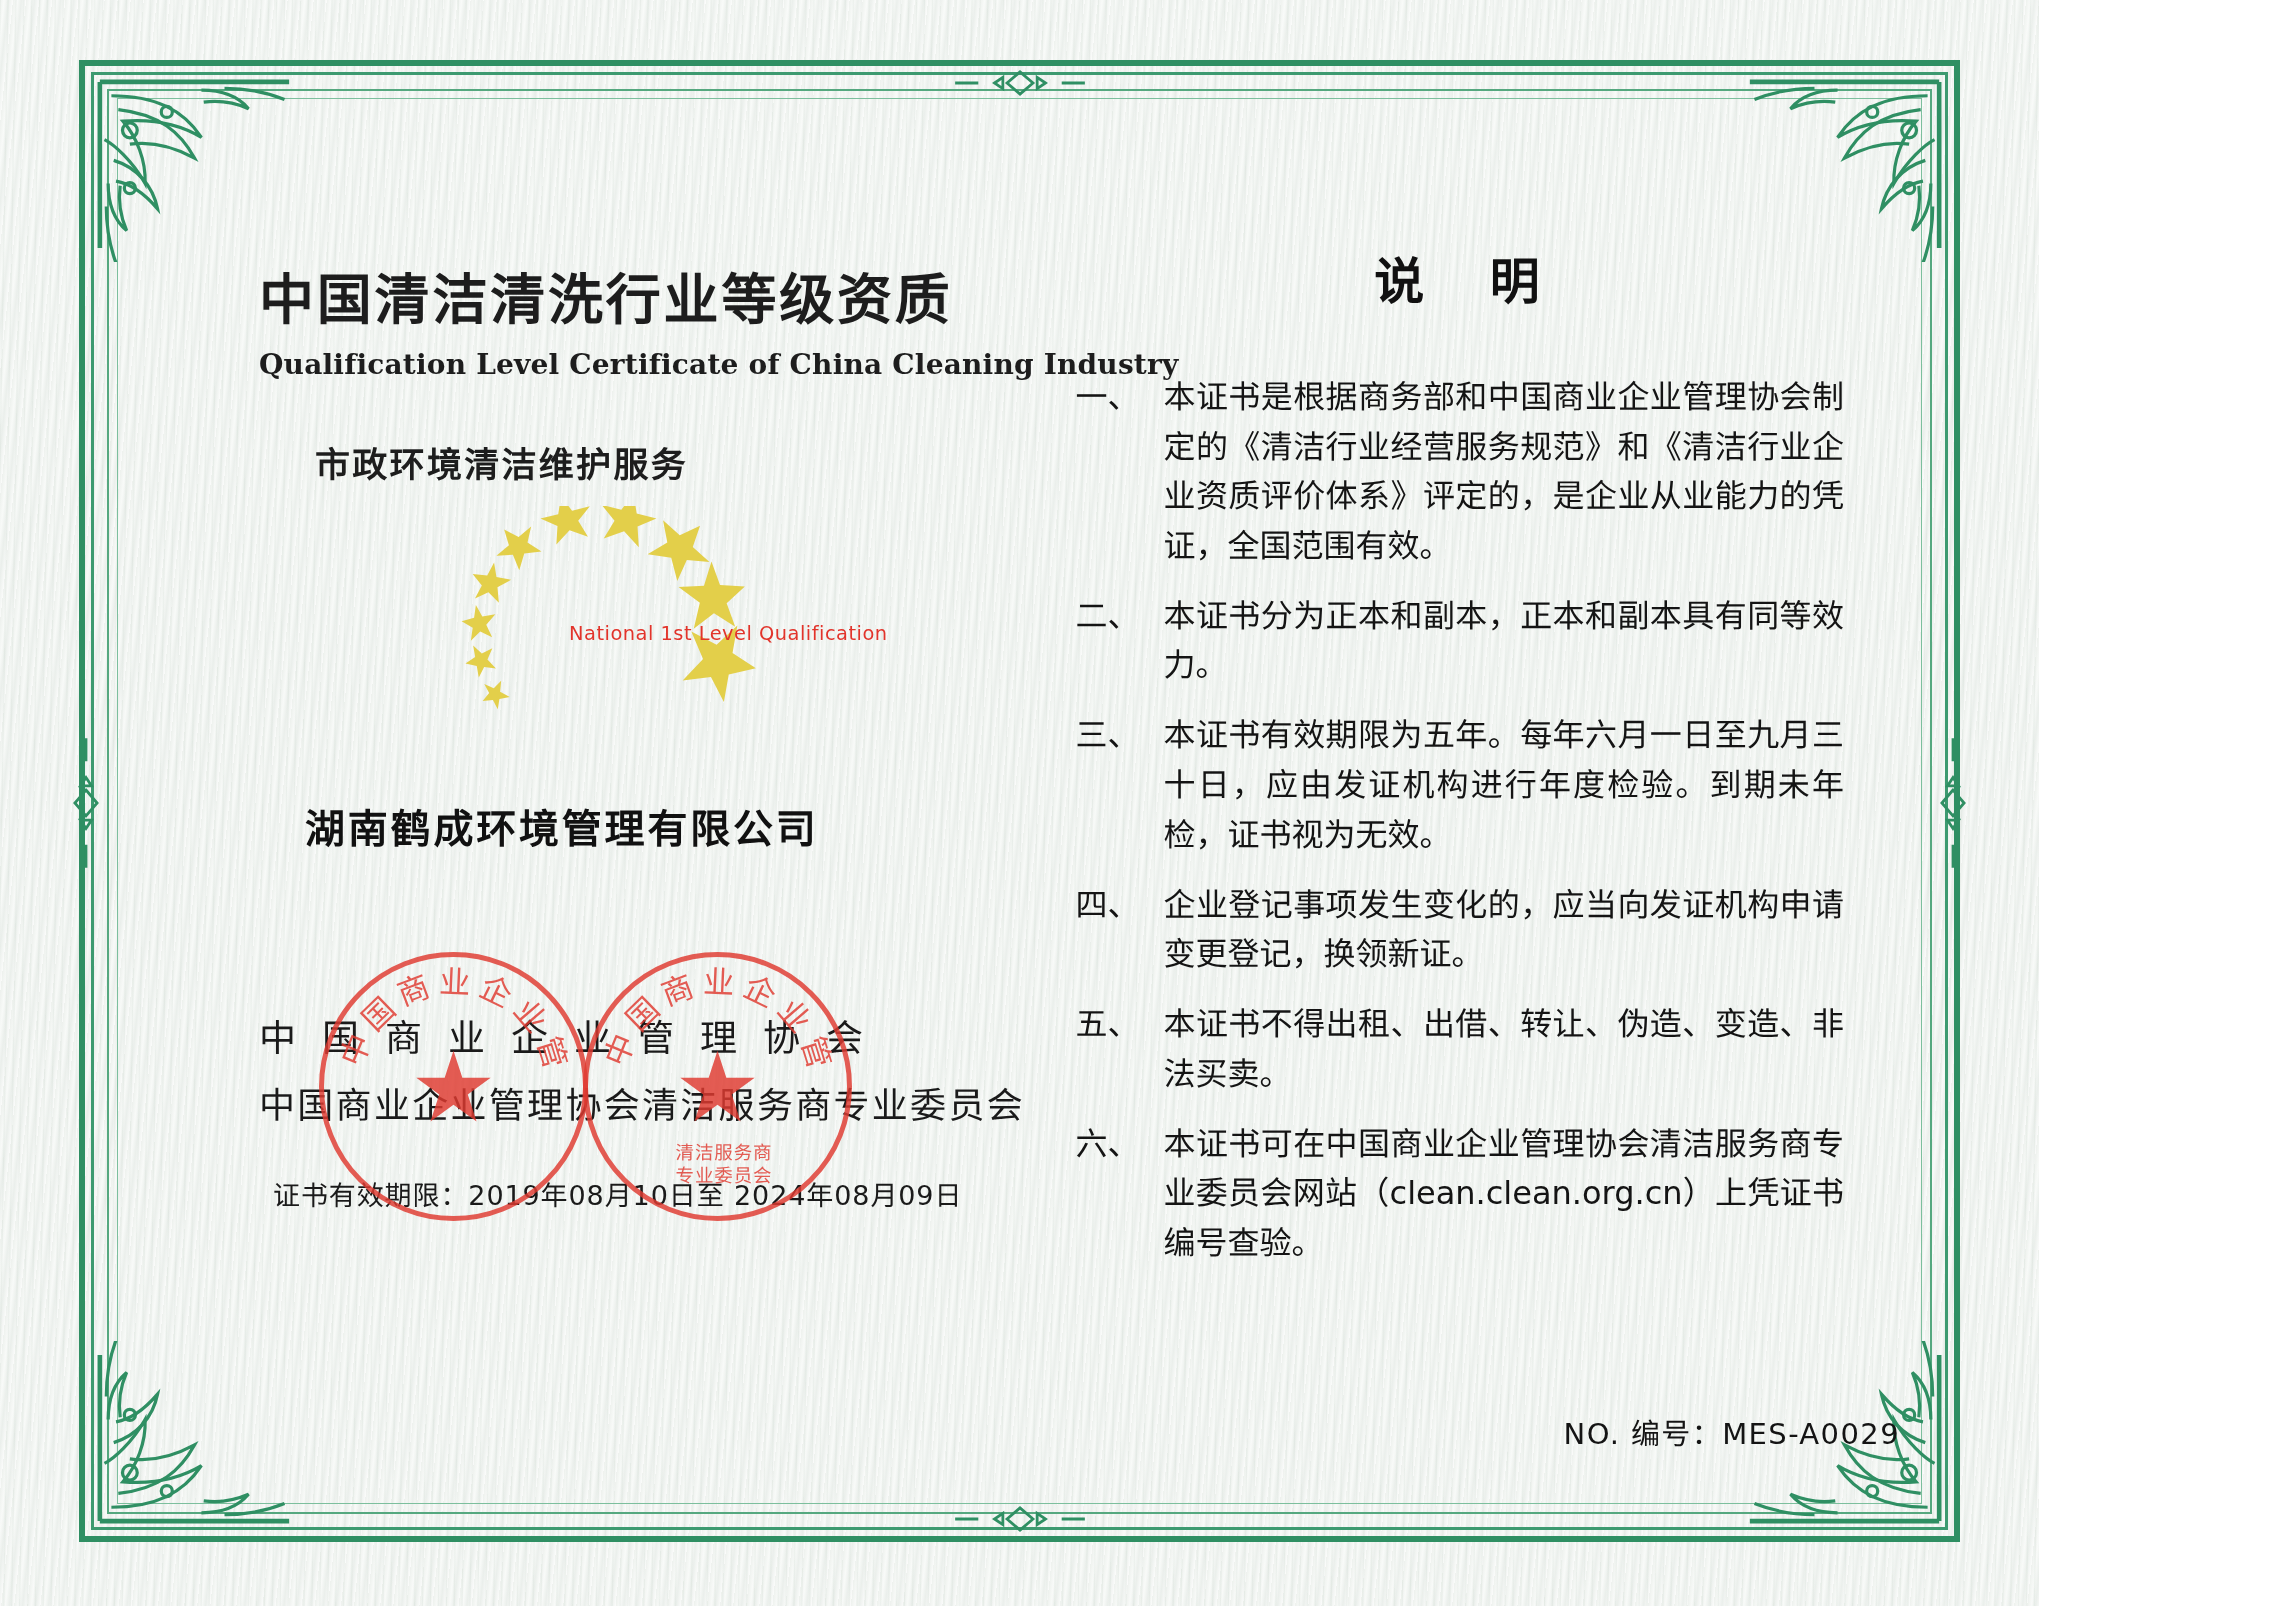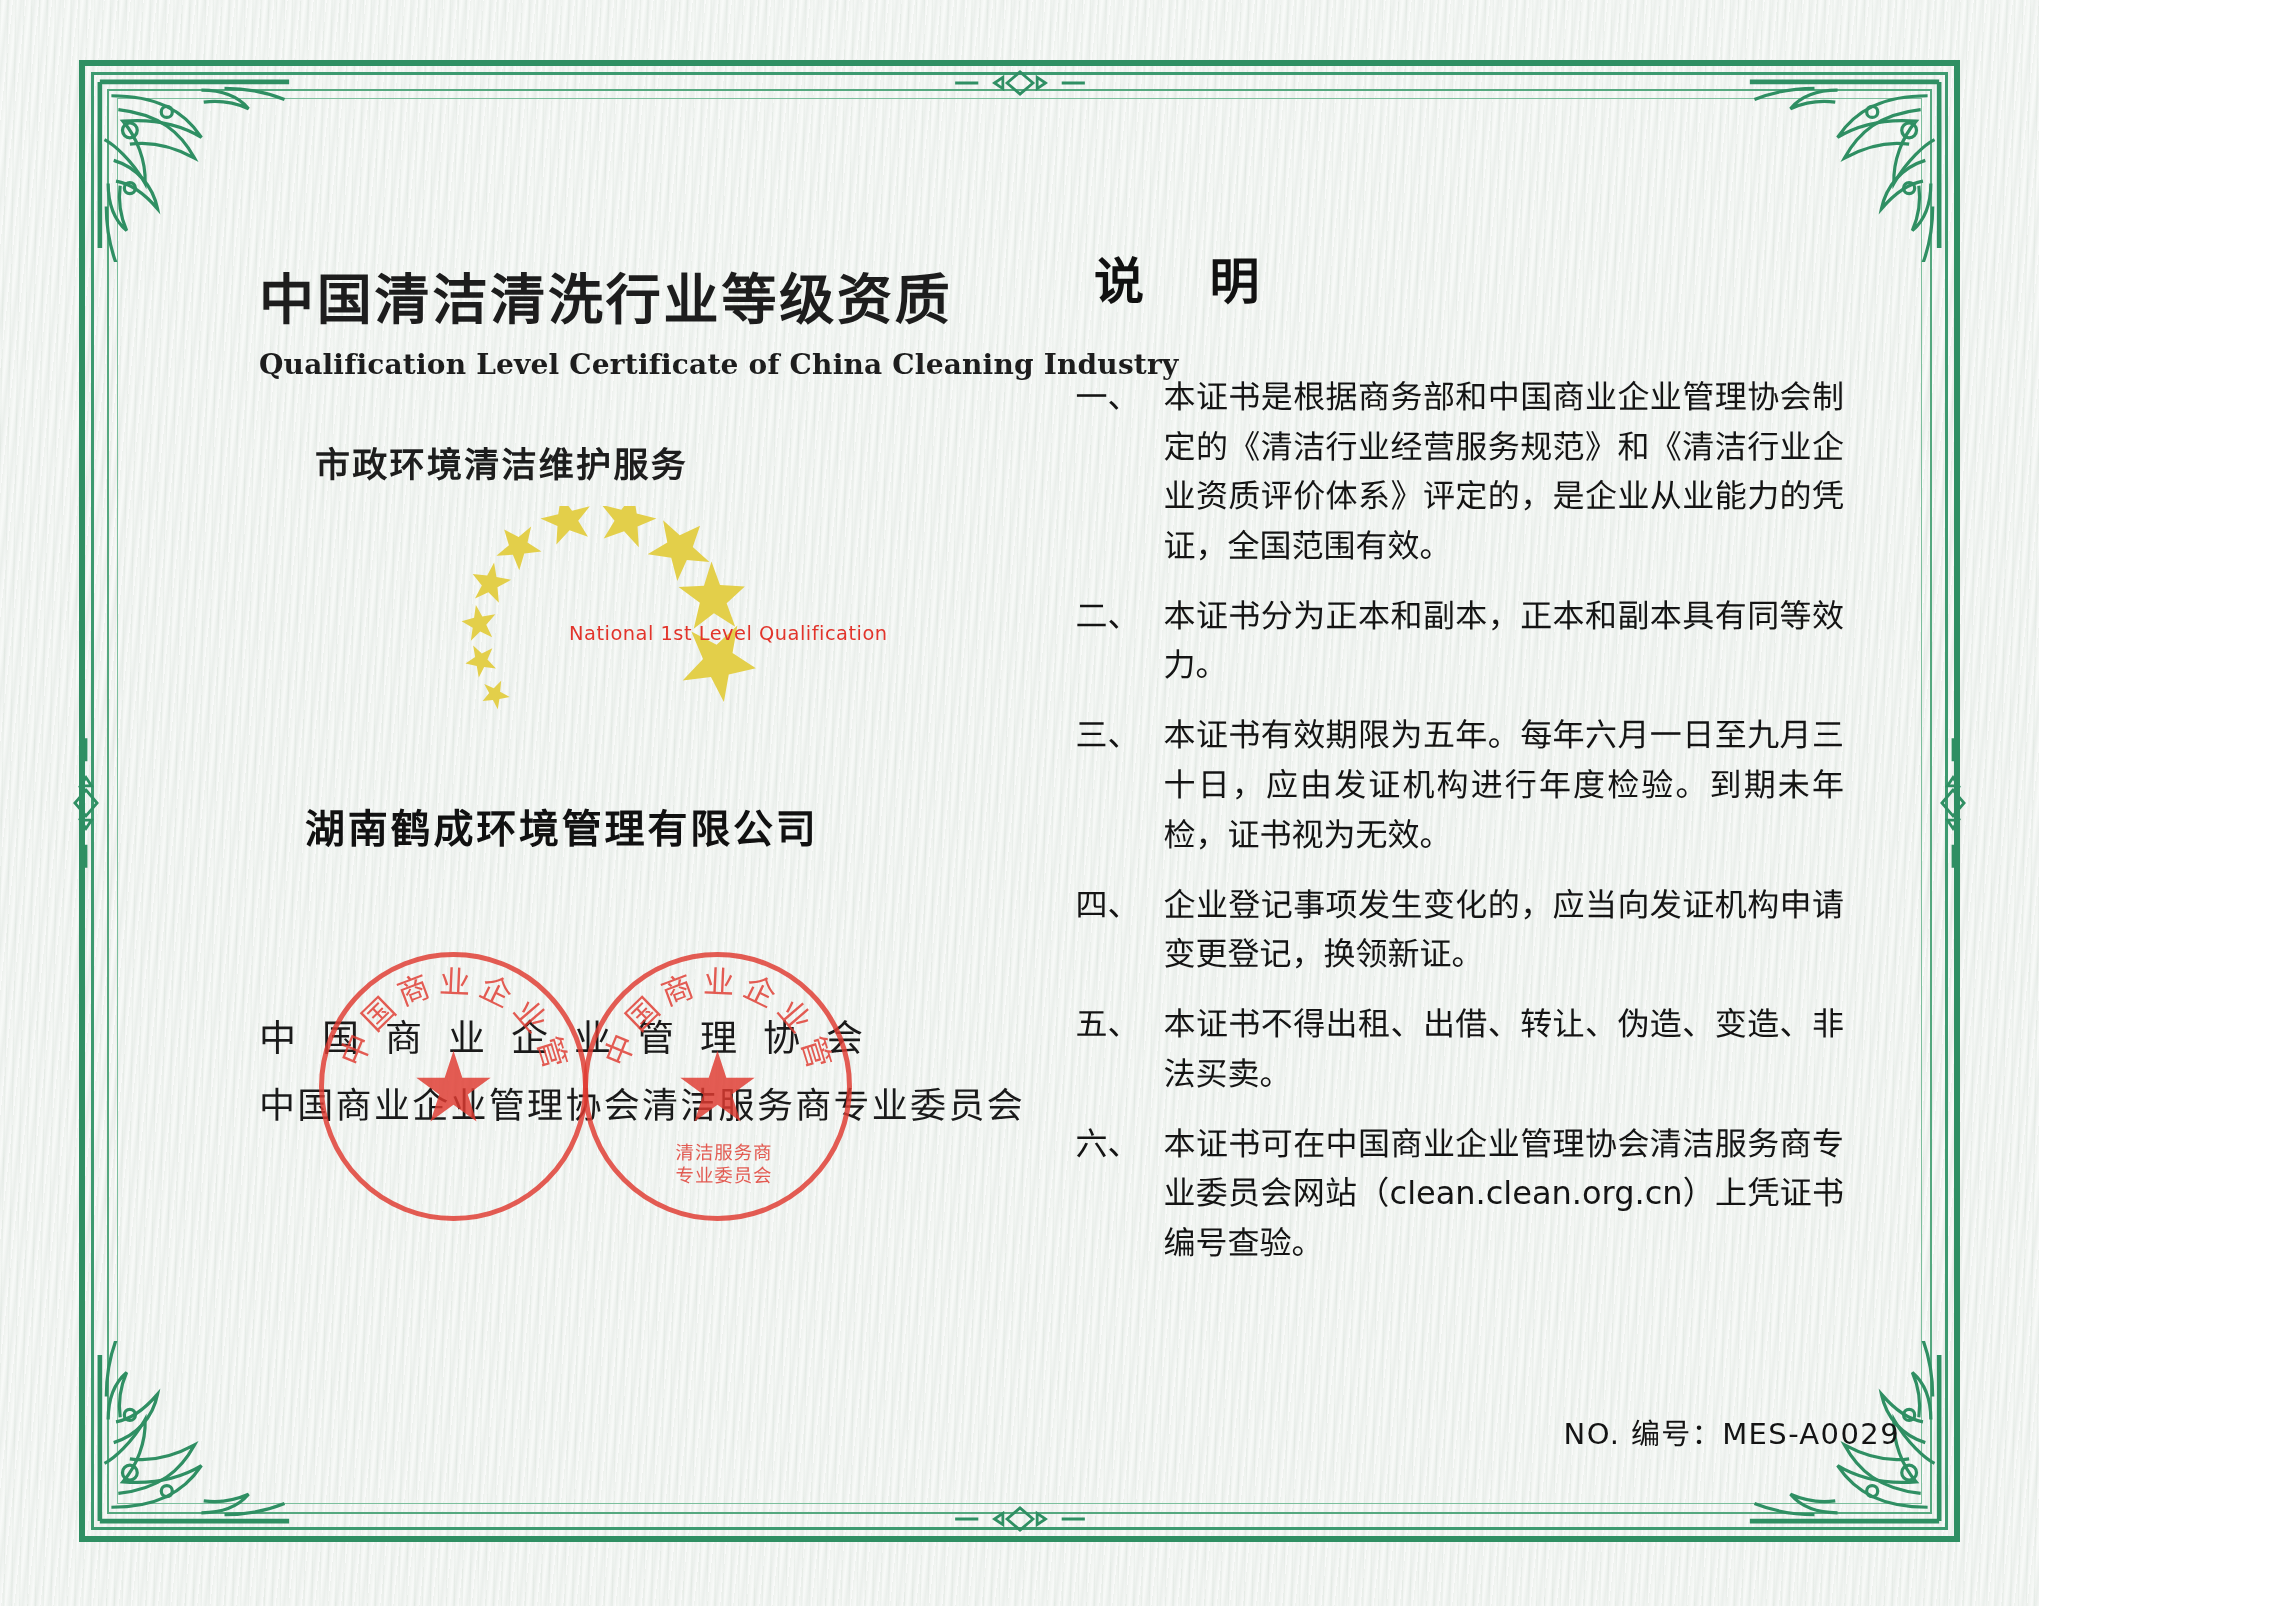--- a/index.html
+++ b/index.html
@@ -260,21 +260,21 @@
     line-height: 1.25;
     letter-spacing: 0.9px;
   }
 
   
   .notes-title {
     font-size: 50px;
     font-weight: bold;
     color: #111111;
     letter-spacing: 24px;
-    text-align: left;
+    text-align: center;
     margin: 0 0 60px 0;
     padding-left: 18.5px;
   }
   .note-item {
     display: flex;
     align-items: flex-start;
     margin-bottom: 20.4px;
   }
   .note-index {
     flex: 0 0 auto;
@@ -486,20 +486,21 @@
               <text font-size="36" fill="currentColor" letter-spacing="8">
                 <textPath href="#sealArc2" startOffset="6%">中国商业企业管理协会</textPath>
               </text>
             </svg>
           </div>
           <div class="star">★</div>
           <div class="bottom-text">清洁服务商<br>专业委员会</div>
         </div>
       </div>
 
+      <div class="validity">证书有效期限：2019年08月10日至 2024年08月09日</div>
     </div>
 
     <div class="col-right">
       <div class="notes-title">说 明</div>
 
       <div class="note-item">
         <div class="note-index">一、</div>
         <div class="note-text">本证书是根据商务部和中国商业企业管理协会制定的《清洁行业经营服务规范》和《清洁行业企业资质评价体系》评定的，是企业从业能力的凭证，全国范围有效。</div>
       </div>
       <div class="note-item">

